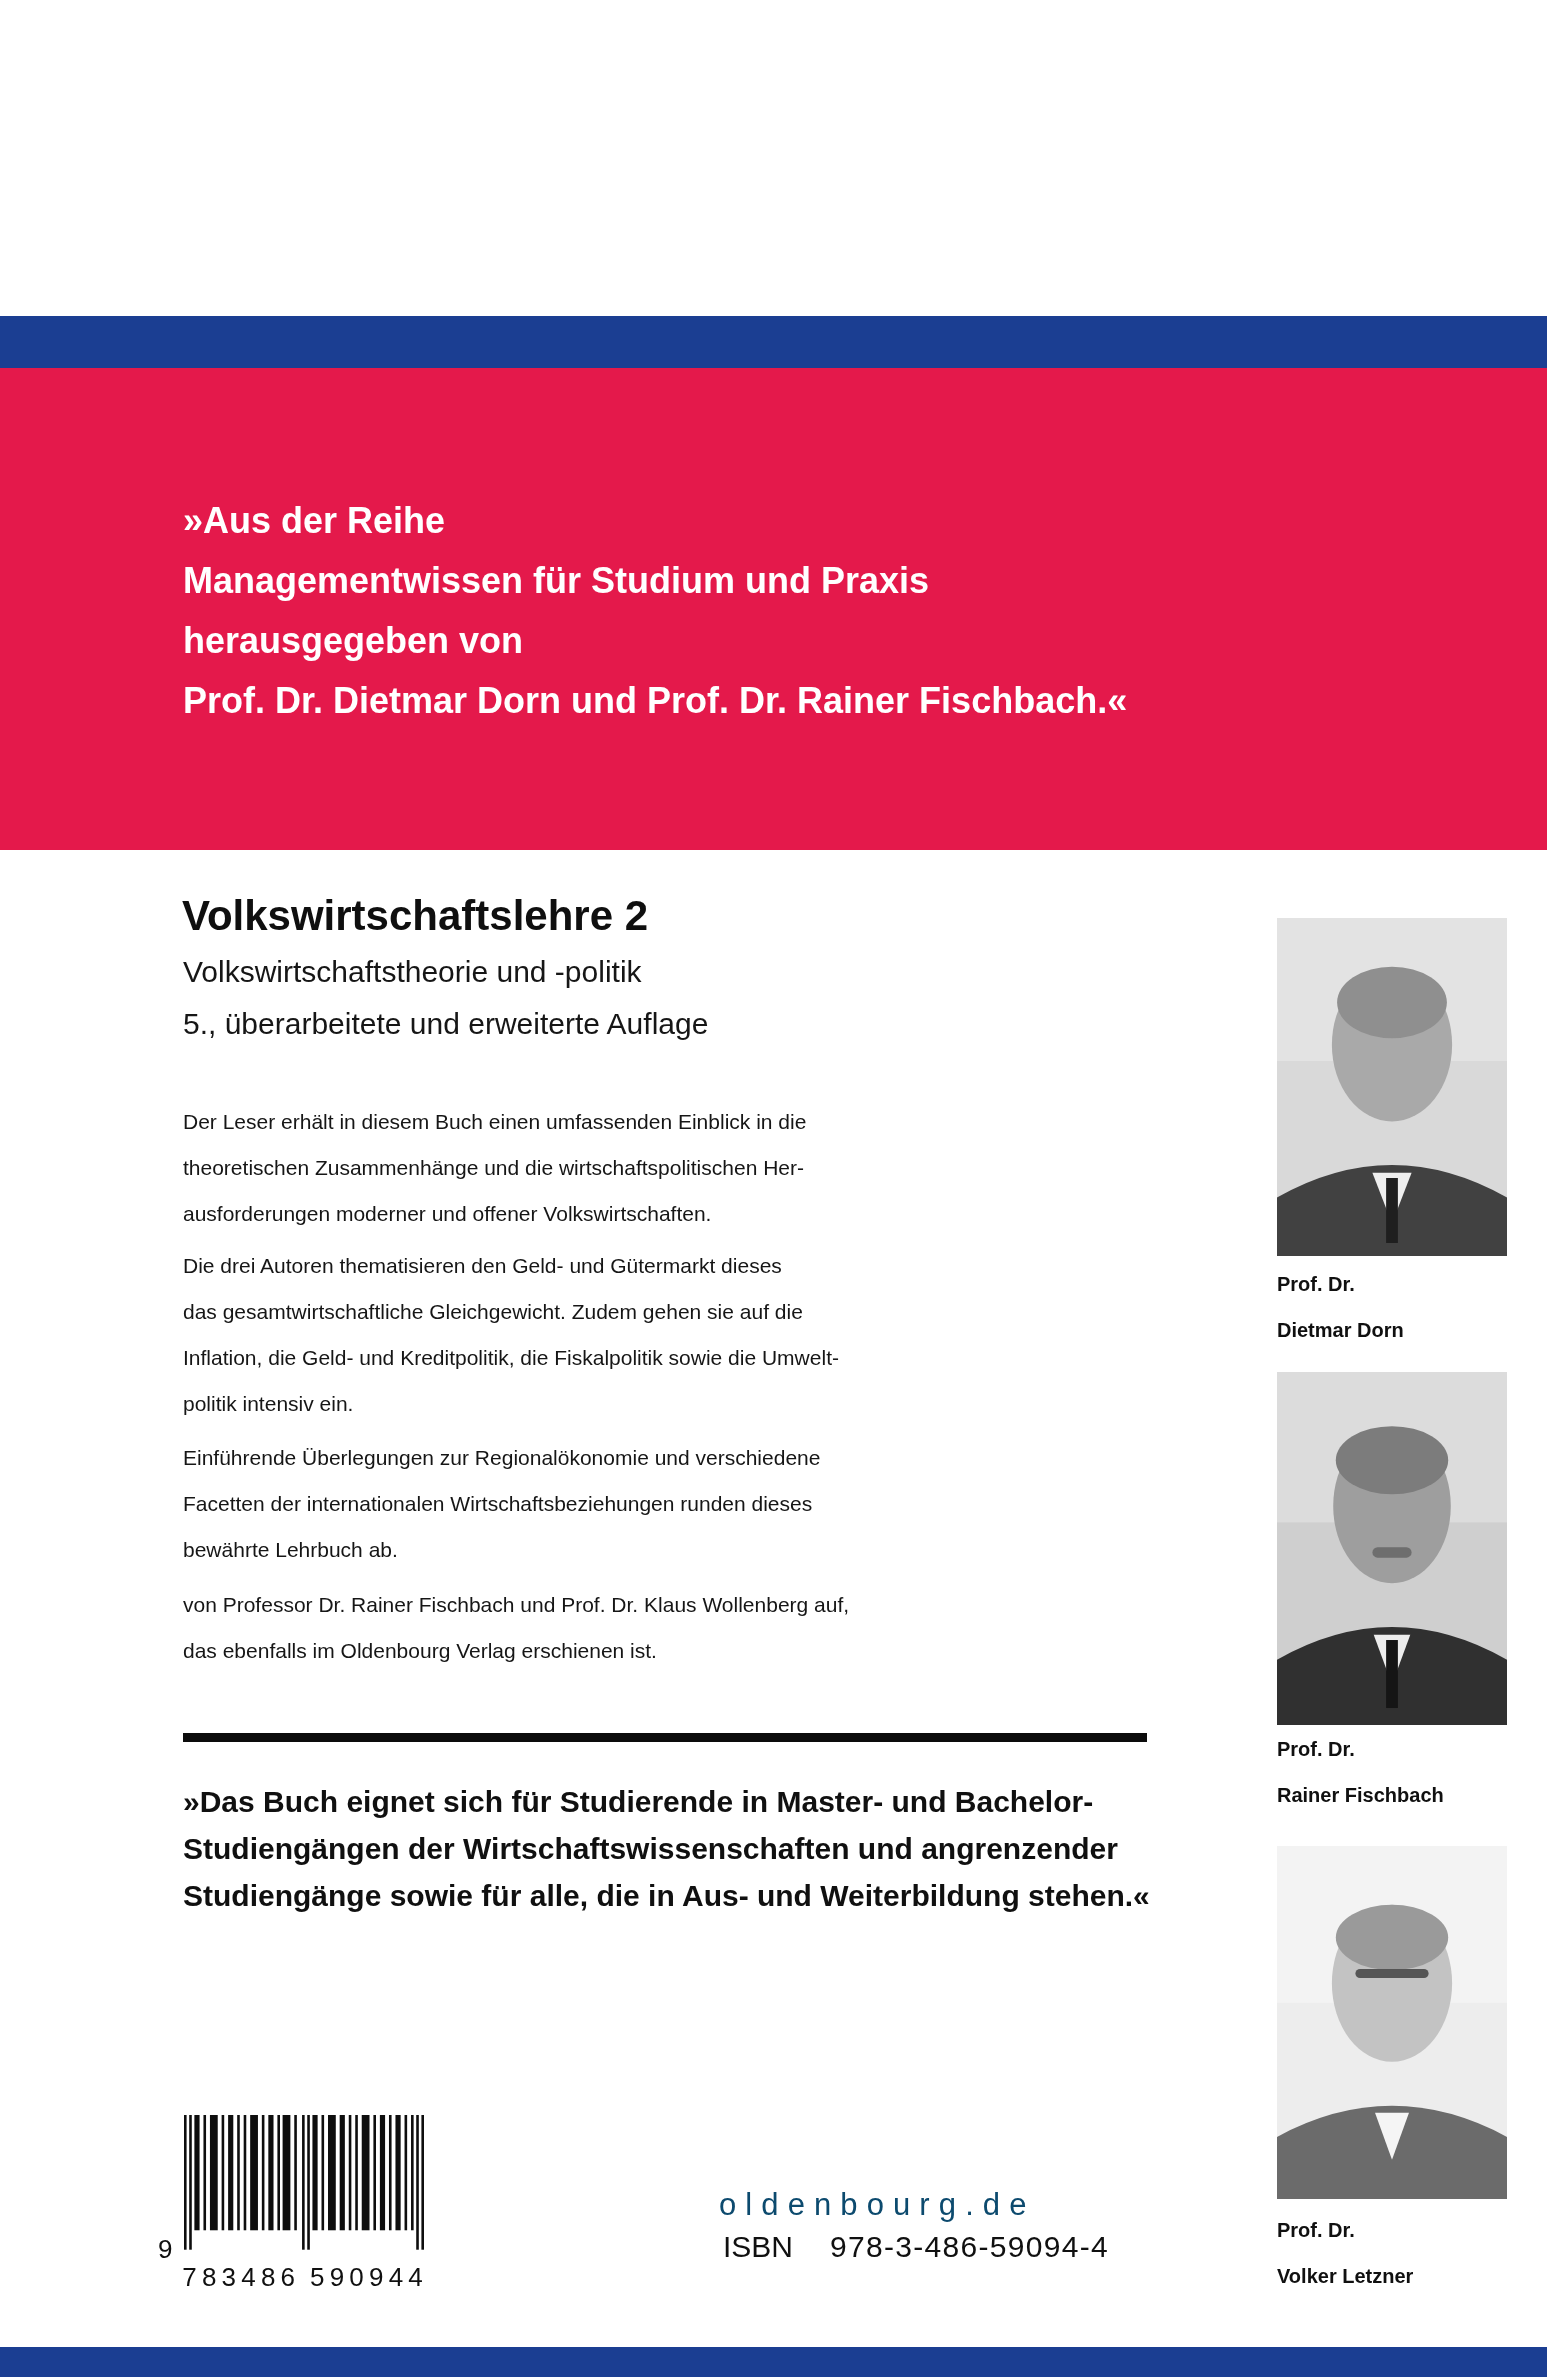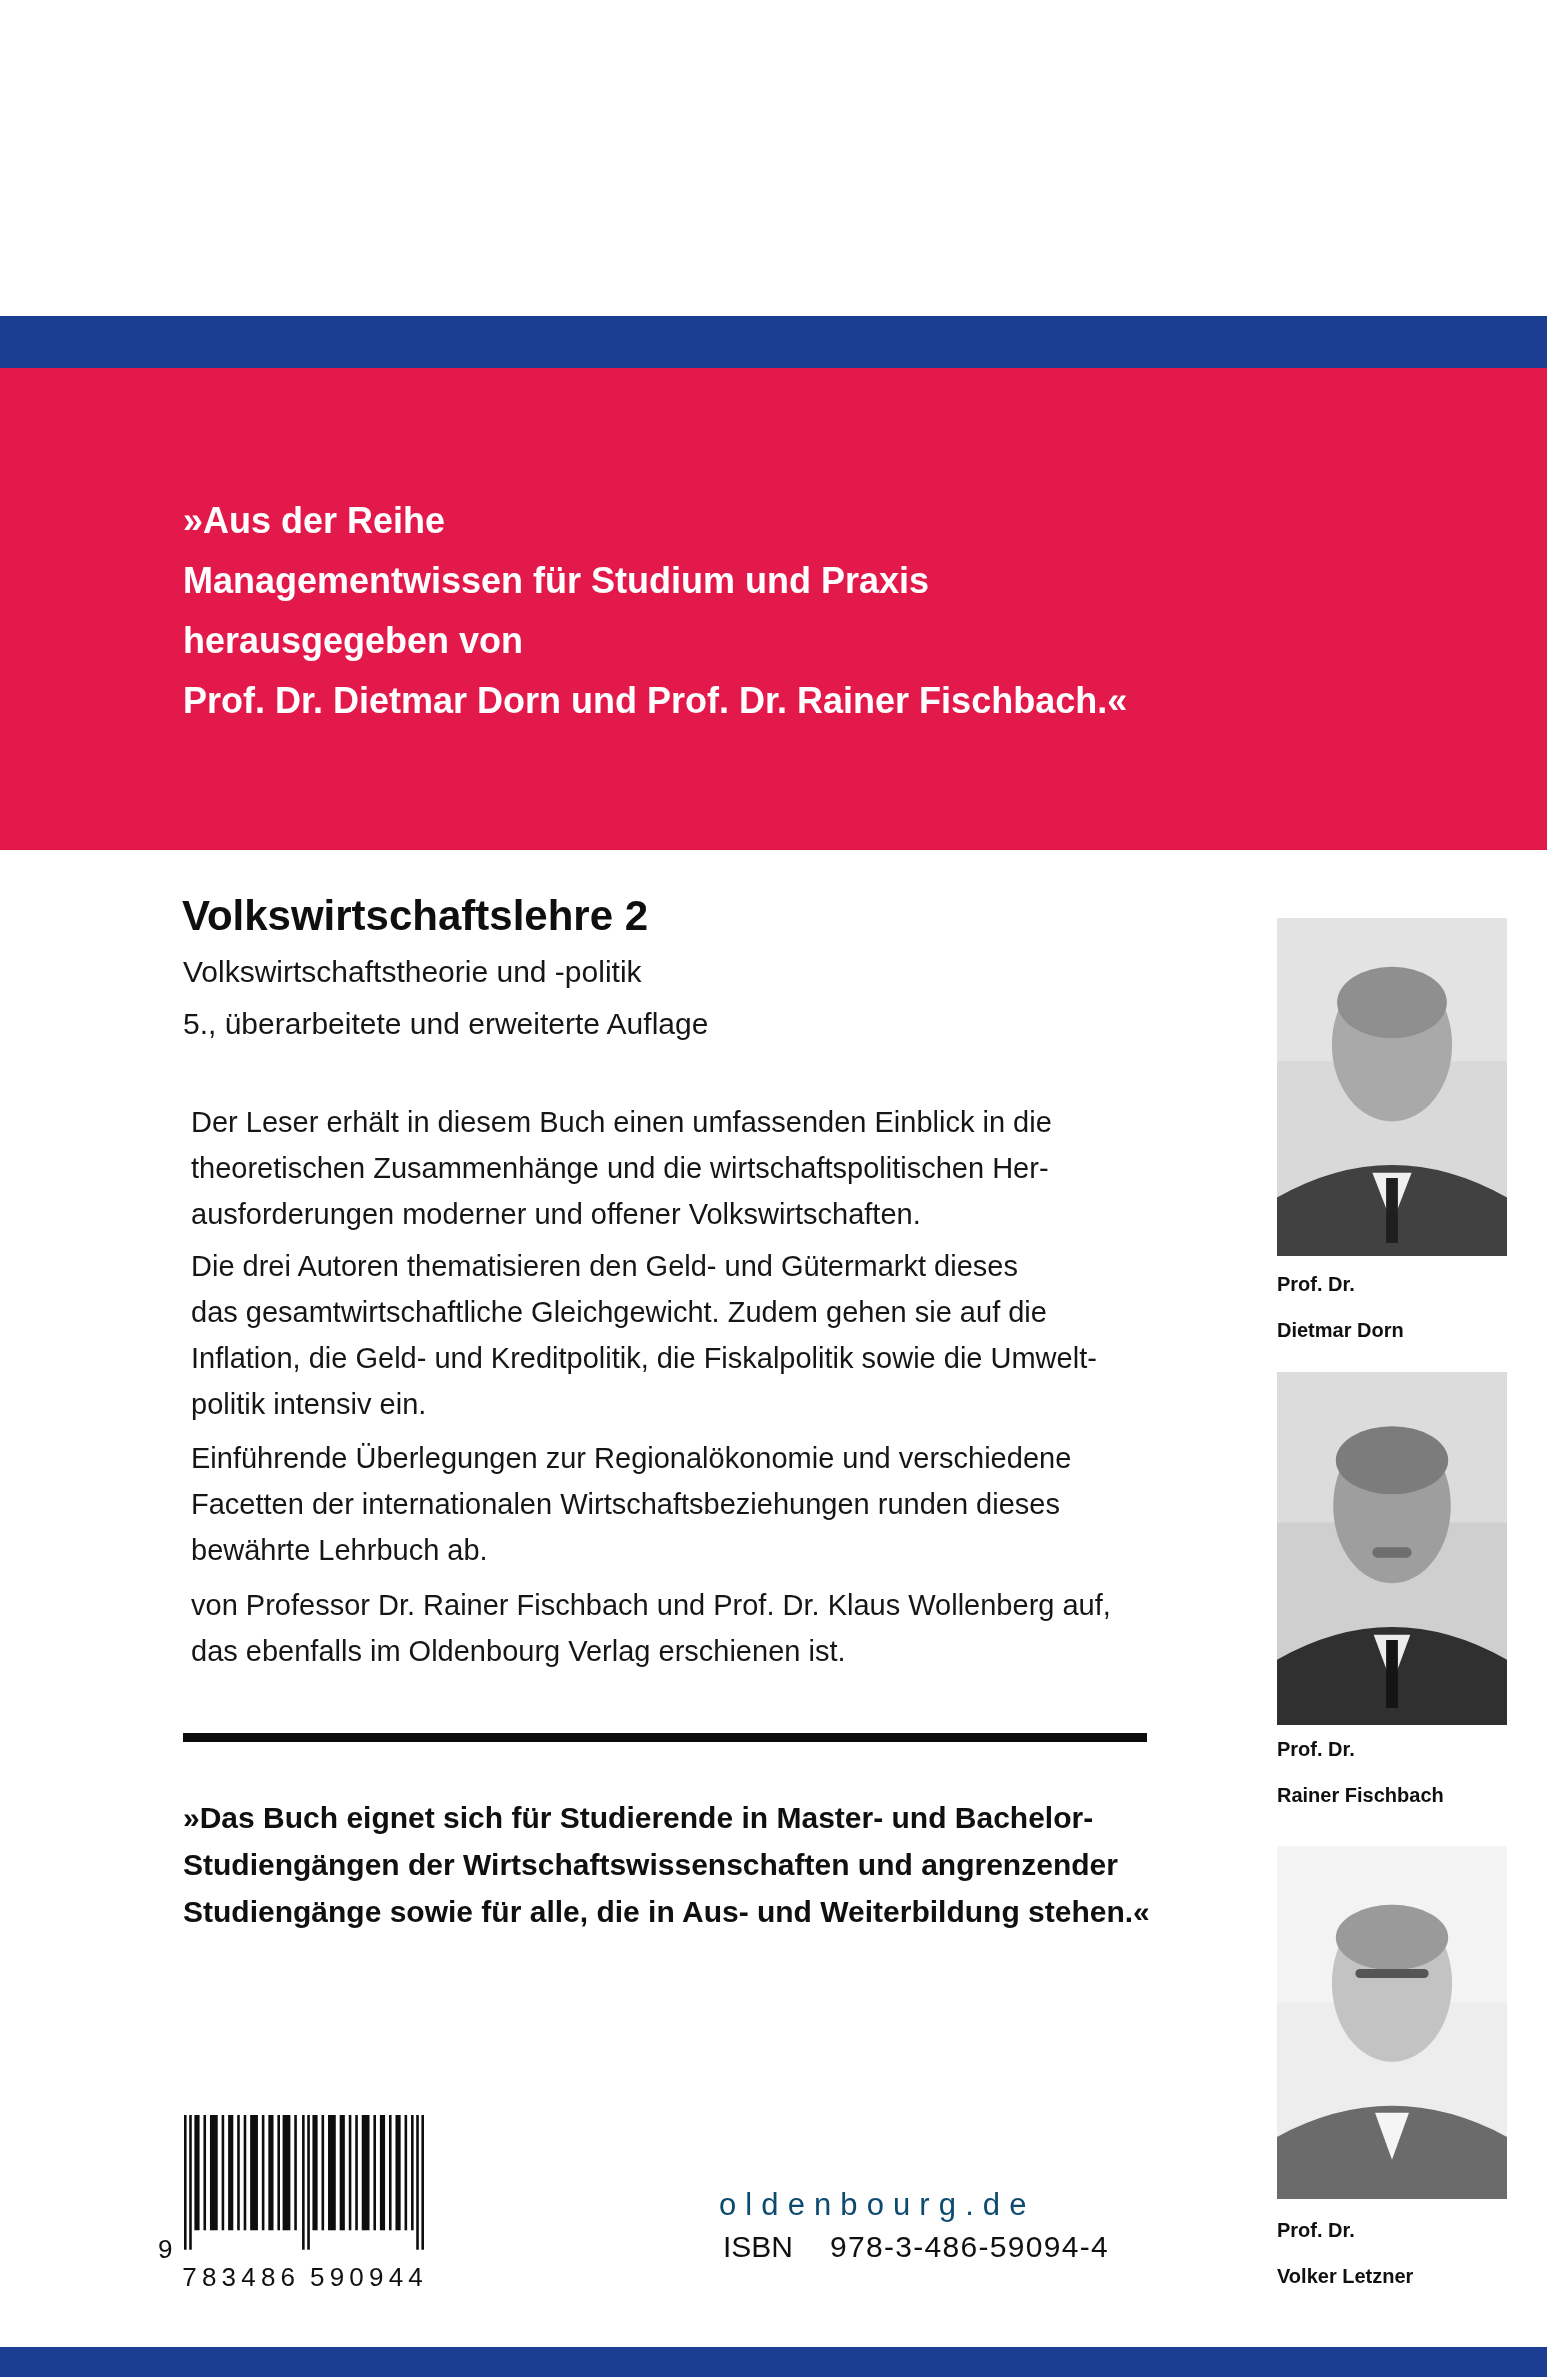--- a/index.html
+++ b/index.html
@@ -20,27 +20,27 @@
   
   .banner-text{left:183px;top:491px;}
   .banner-line{font-size:36px;font-weight:700;color:#ffffff;line-height:60px;white-space:nowrap;}
 
   
   .title{left:182px;top:892px;font-size:42px;font-weight:700;color:#0f0f0f;margin:0;white-space:nowrap;}
   .subtitle{left:183px;top:955px;font-size:30px;white-space:nowrap;}
   .edition{left:183px;top:1007px;font-size:30px;white-space:nowrap;}
 
   
-  .para{left:183px;font-size:29px;line-height:46px;color:var(--ink);margin-left:8px;}
+  .para{left:183px;font-size:21px;line-height:46px;color:var(--ink);}
   .p1{top:1099px;} .p2{top:1243px;} .p3{top:1435px;} .p4{top:1582px;}
   .tline{white-space:nowrap;}
 
   .rule{left:183px;top:1733px;width:964px;height:8.5px;background:#0c0c0c;}
 
-  .quote{left:183px;top:1778px;font-size:30px;font-weight:700;line-height:47px;color:#101010;margin-top:16px;}
+  .quote{left:183px;top:1778px;font-size:30px;font-weight:700;line-height:47px;color:#101010;}
 
   
   .photo{left:1277px;width:230px;display:block;}
   .photo svg{display:block;width:100%;height:100%;}
   .photo1{top:918px;height:338px;}
   .photo2{top:1372px;height:353px;}
   .photo3{top:1846px;height:353px;}
   .caption{left:1277px;font-size:20px;font-weight:700;line-height:46px;color:#101010;}
   .cap1{top:1261px;} .cap2{top:1726px;} .cap3{top:2207px;}
 

